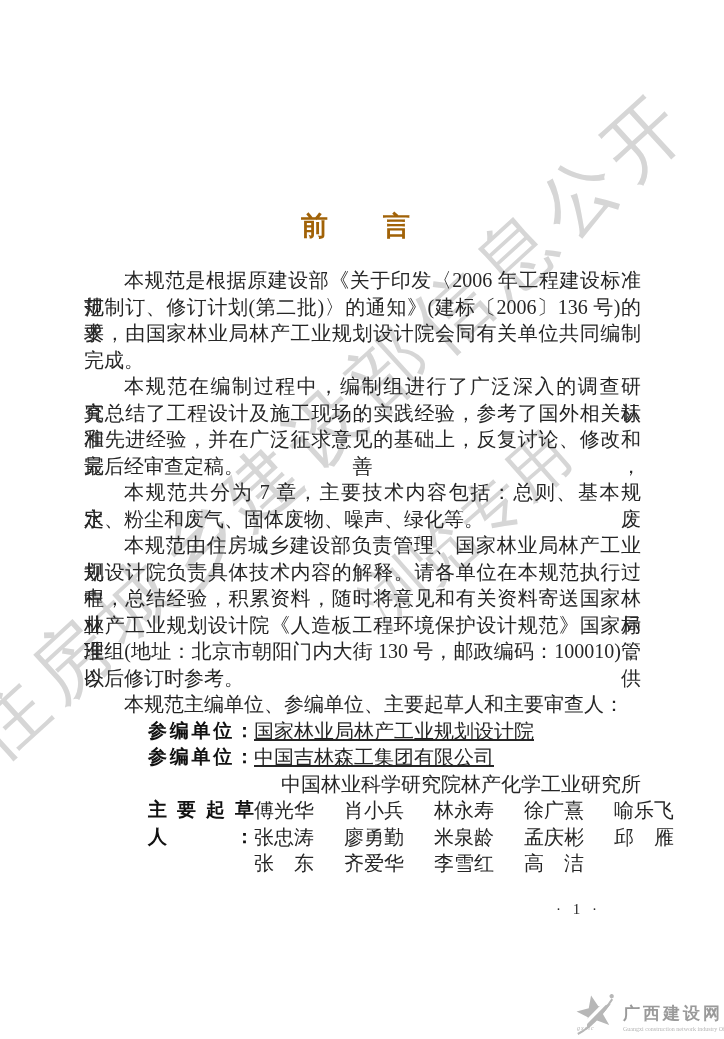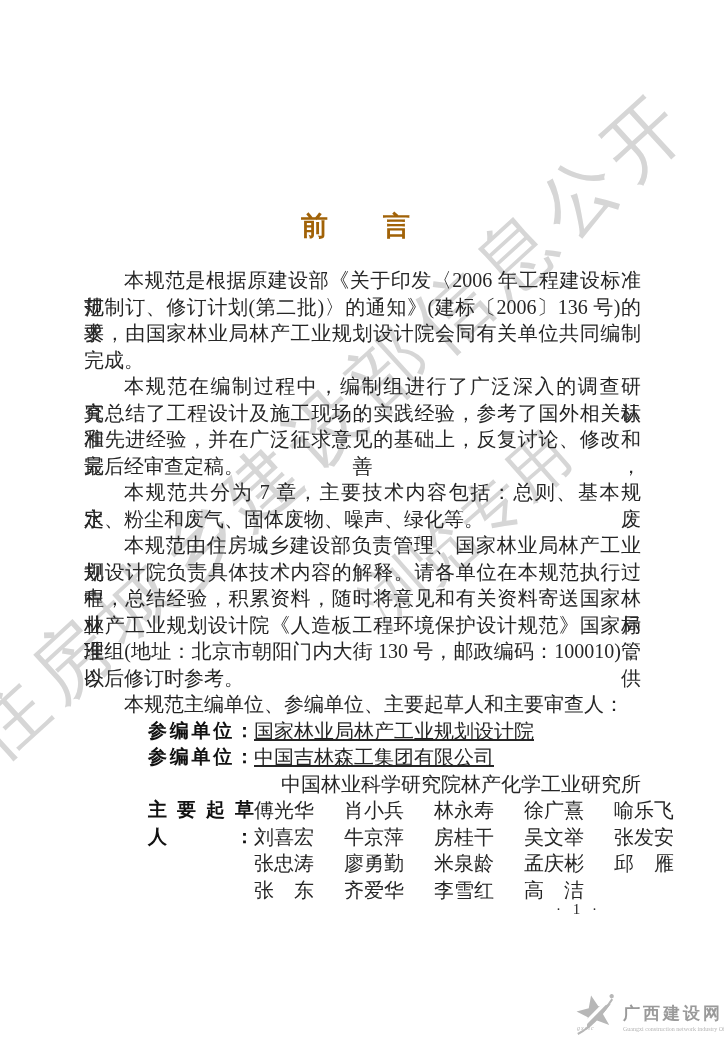--- a/index.html
+++ b/index.html
@@ -108,27 +108,20 @@
         <div class="names" id="names-0">
             <span class="name">傅光华</span>
             <span class="name">肖小兵</span>
             <span class="name">林永寿</span>
             <span class="name">徐广熹</span>
             <span class="name">喻乐飞</span>
           </div>
       </div>
       <div id="names-rest">
           <div class="names">
-            <span class="name">刘喜宏</span>
-            <span class="name">牛京萍</span>
-            <span class="name">房桂干</span>
-            <span class="name">吴文举</span>
-            <span class="name">张发安</span>
-          </div>
-          <div class="names">
             <span class="name">张忠涛</span>
             <span class="name">廖勇勤</span>
             <span class="name">米泉龄</span>
             <span class="name">孟庆彬</span>
             <span class="name">邱　雁</span>
           </div>
           <div class="names">
             <span class="name">张　东</span>
             <span class="name">齐爱华</span>
             <span class="name">李雪红</span>

